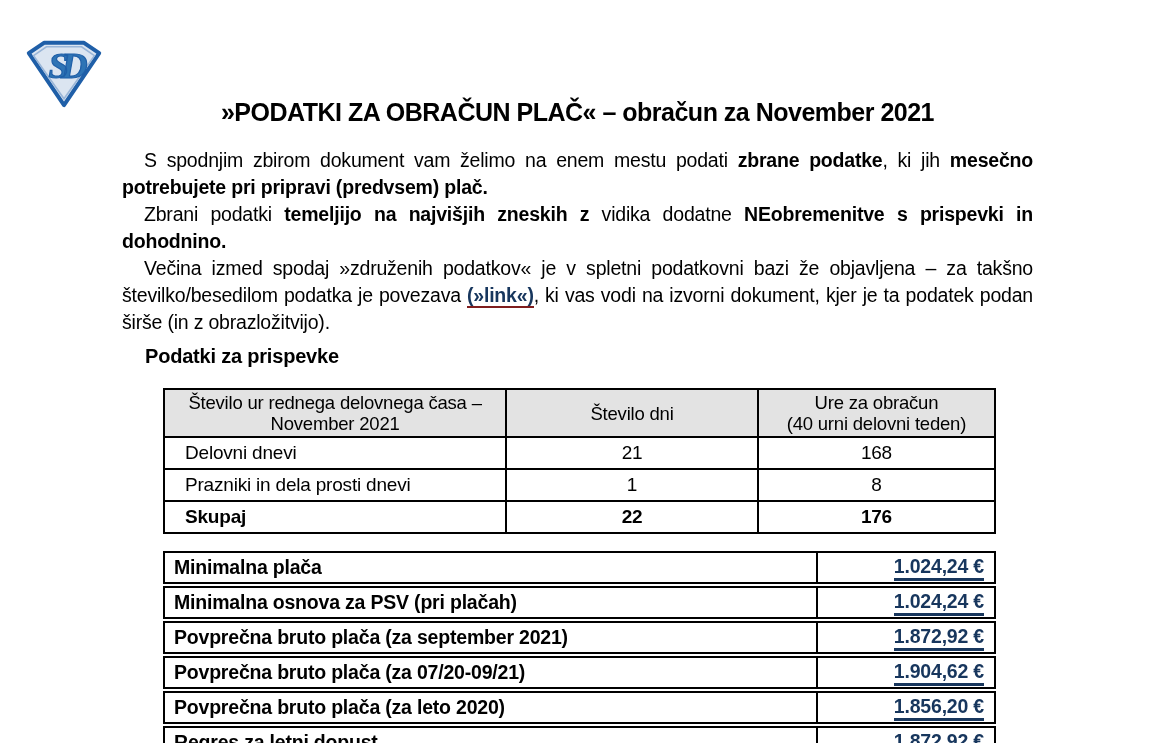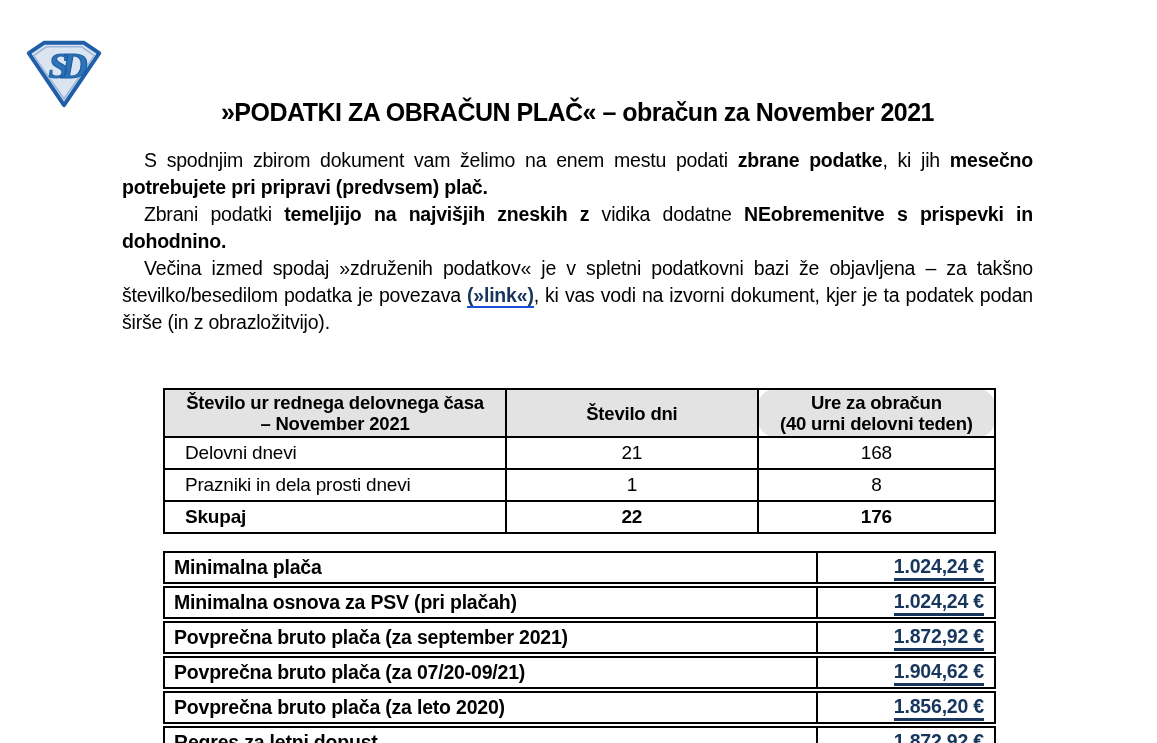--- a/index.html
+++ b/index.html
@@ -11,39 +11,39 @@
   .logo { position:absolute; left:24px; top:40px; width:80px; height:68px; }
 
   
   .title { position:absolute; left:122px; top:98px; width:911px;
            text-align:center; font-size:25px; font-weight:bold; letter-spacing:-0.5px; }
 
   
   .bodytext { position:absolute; left:122px; top:147px; width:911px; }
   .bodytext p { font-size:19.5px; line-height:27px; text-align:justify;
                 text-indent:22px; letter-spacing:-0.2px; }
-  .doc-link { color:#17365d; font-weight:bold; border-bottom:2px solid #1d4ed8;
+  .doc-link { color:#17365d; font-weight:bold; border-bottom:2px solid #7f1d1d;
               cursor:pointer; }
 
   
   .section-heading { position:absolute; left:145px; top:345px;
                      font-size:20px; font-weight:bold; letter-spacing:-0.2px; }
 
   
   table.hours { position:absolute; left:163px; top:388px; width:833px;
                 border-collapse:collapse; }
   table.hours th, table.hours td { border:2px solid #000; font-size:19px;
                 letter-spacing:-0.2px; }
-  table.hours th { background:#e3e3e3; font-weight:bold; text-align:center;
+  table.hours th { background:#e3e3e3; font-weight:normal; text-align:center;
                    height:47px; line-height:21px; font-size:18.5px; padding:2px 20px; }
   table.hours td { height:32px; }
   td.cell-label { text-align:left; padding-left:20px; }
   td.cell-num   { text-align:center; }
   tr.row-bold td { font-weight:bold;margin-left:16px; }
-  .w1 { width:362px; } .w2 { width:266px;margin-top:24px; } .w3 { width:249px;border-radius:17px; }
+  .w1 { width:362px; } .w2 { width:266px;margin-top:24px; } .w3 { width:249px; }
 
   
   .amounts { position:absolute; left:163px; top:551px; width:833px; }
   .amount-row { display:flex; align-items:stretch; border:2px solid #000;
                 height:33px; margin-bottom:2px; background:#fff; }
   .amount-label { flex:1; display:flex; align-items:center; padding-left:9px;
                   font-size:19.5px; font-weight:bold; letter-spacing:-0.2px; }
   .amount-value-cell { width:178px; border-left:2px solid #000; display:flex;
                        align-items:center; justify-content:flex-end;
                        padding-right:10px; }
@@ -65,20 +65,21 @@
   </div>
 
   <div class="title">»PODATKI ZA OBRAČUN PLAČ« – obračun za November 2021</div>
 
   <div class="bodytext">
     <p><span>S spodnjim zbirom dokument vam želimo na enem mestu podati </span><b>zbrane podatke</b><span>, ki jih </span><b>mesečno potrebujete pri pripravi (predvsem) plač.</b></p>
     <p><span>Zbrani podatki </span><b>temeljijo na najvišjih zneskih z </b><span>vidika dodatne </span><b>NEobremenitve s prispevki in dohodnino.</b></p>
     <p><span>Večina izmed spodaj »združenih podatkov« je v spletni podatkovni bazi že objavljena – za takšno številko/besedilom podatka je povezava </span><span class="doc-link">(»link«)</span><span>, ki vas vodi na izvorni dokument, kjer je ta podatek podan širše (in z obrazložitvijo).</span></p>
   </div>
 
+  <div class="section-heading">Podatki za prispevke</div>
 
   <table class="hours">
     <thead>
       <tr>
         <th class="w1">Število ur rednega delovnega časa – November 2021</th>
         <th class="w2">Število dni</th>
         <th class="w3">
             <span style="display:block">Ure za obračun</span>
             <span style="display:block">(40 urni delovni teden)</span>
           </th>

